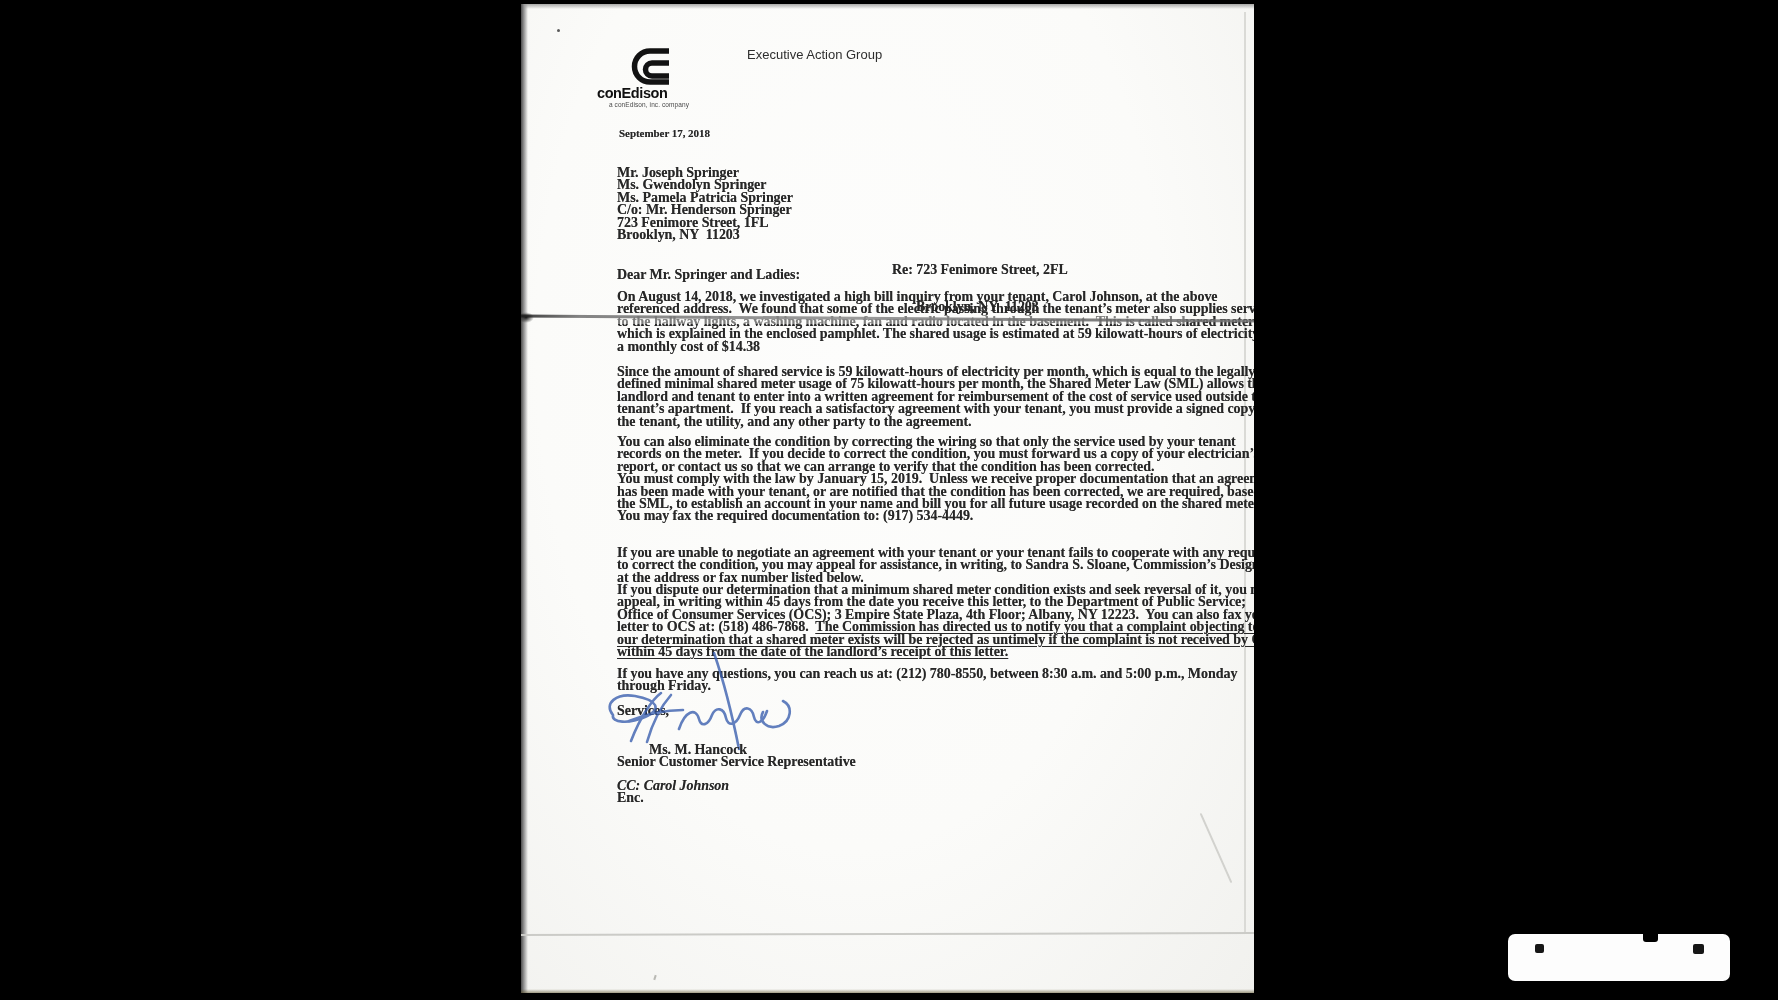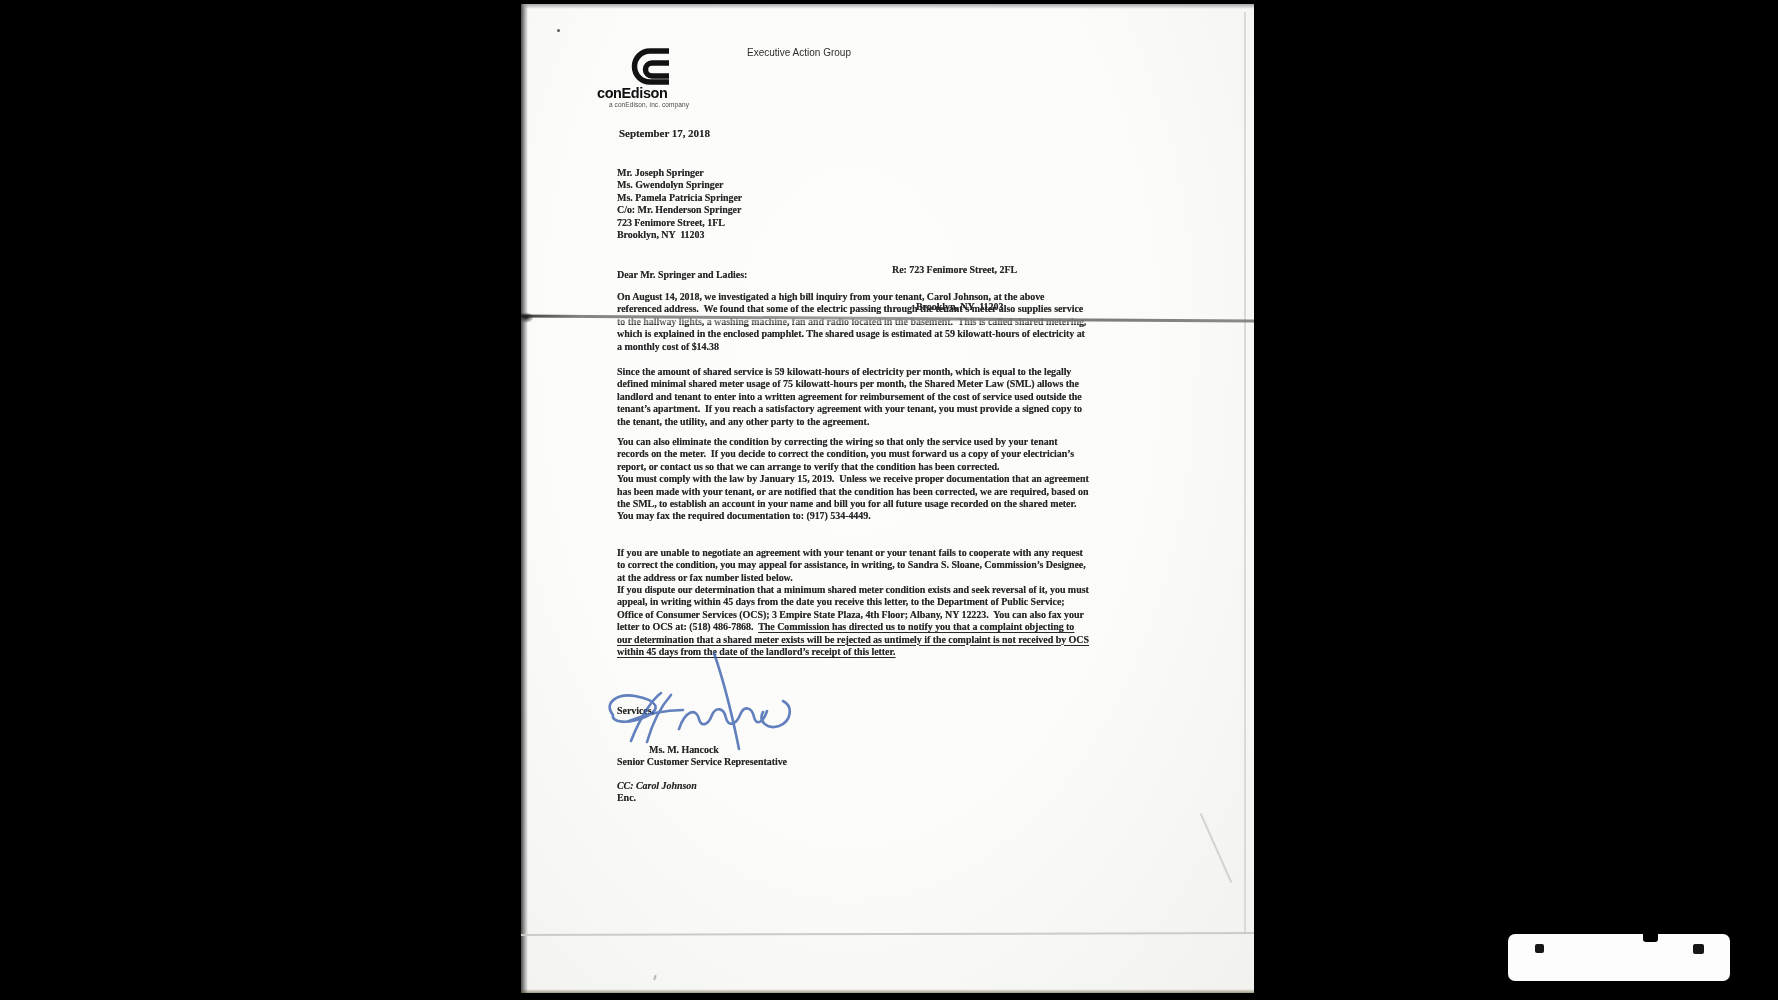--- a/index.html
+++ b/index.html
@@ -30,26 +30,26 @@
   .ink-speck{position:absolute;left:36px;top:25px;width:3px;height:3px;background:#5a5a5a;border-radius:50%;}
   .speck2{position:absolute;left:133px;top:971px;width:2px;height:5px;background:#b9b9b4;transform:rotate(18deg);}
 
   
   .sans{font-family:"Liberation Sans","DejaVu Sans",sans-serif;}
   .logo{position:absolute;left:98px;top:40px;}
   .brand{position:absolute;left:76px;top:81px;width:104px;
          font-weight:bold;font-size:14.5px;letter-spacing:-0.4px;color:#101010;}
   .tagline{position:absolute;left:70px;top:97px;width:116px;text-align:center;
          font-size:6.5px;color:#4a4a4a;letter-spacing:0.1px;}
-  .exec{position:absolute;left:226px;top:43px;font-size:10px;color:#2e2e2e;}
+  .exec{position:absolute;left:226px;top:43px;font-size:13px;color:#2e2e2e;}
   .company{position:absolute;left:400px;top:42px;font-size:10.5px;line-height:13.6px;color:#2e2e2e;white-space:pre;}
 
   
   .ink{color:#272727;font-weight:bold;text-shadow:0 0 .4px rgba(45,45,45,.55);}
-  .body-text{font-size:10px;line-height:12.4px;letter-spacing:-0.05px;white-space:pre;}
+  .body-text{font-size:14px;line-height:12.4px;letter-spacing:-0.05px;white-space:pre;}
   .date{position:absolute;left:98px;top:123px;font-size:11px;}
   .recipients{position:absolute;left:96px;top:163px;}
   .re-block{position:absolute;left:371px;top:235px;}
   .re-line2{padding-left:24px;}
   .dear{position:absolute;left:96px;top:265px;}
   .p1{position:absolute;left:96px;top:287px;}
   .p2{position:absolute;left:96px;top:362px;}
   .p3{position:absolute;left:96px;top:432px;}
   .p4{position:absolute;left:96px;top:531px;margin-top:12px;}
   .p5{position:absolute;left:96px;top:580px;}
@@ -121,20 +121,22 @@
 You may fax the required documentation to: (917) 534-4449.</div>
     <div class="p4 ink body-text">If you are unable to negotiate an agreement with your tenant or your tenant fails to cooperate with any request
 to correct the condition, you may appeal for assistance, in writing, to Sandra S. Sloane, Commission’s Designee,
 at the address or fax number listed below.</div>
     <div class="p5 ink body-text"><span>If you dispute our determination that a minimum shared meter condition exists and seek reversal of it, you must
 appeal, in writing within 45 days from the date you receive this letter, to the Department of Public Service;
 Office of Consumer Services (OCS); 3 Empire State Plaza, 4th Floor; Albany, NY 12223.  You can also fax your
 letter to OCS at: (518) 486-7868.  </span><span class="underlined">The Commission has directed us to notify you that a complaint objecting to
 our determination that a shared meter exists will be rejected as untimely if the complaint is not received by OCS
 within 45 days from the date of the landlord’s receipt of this letter.</span></div>
+    <div class="p6 ink body-text">If you have any questions, you can reach us at: (212) 780-8550, between 8:30 a.m. and 5:00 p.m., Monday
+through Friday.</div>
 
     <div class="sincerely ink body-text">Services,</div>
     <svg class="sig" width="205" height="108" viewBox="0 0 205 108">
       <g fill="none" stroke="#3a5fae" stroke-width="2.6" stroke-linecap="round" opacity="0.9">
         <path d="M138 100 C132 70, 122 30, 113 4"></path>
         <path d="M12 66 C2 54, 16 44, 34 47 C56 51, 62 60, 44 68 C28 75, 10 74, 12 66"></path>
         <path d="M30 92 C40 66, 52 50, 60 44"></path>
         <path d="M46 93 C52 72, 62 55, 70 46"></path>
         <path d="M28 72 C48 64, 66 61, 82 61"></path>
         <path d="M78 80 C84 62, 95 58, 98 70 C100 78, 107 77, 111 66 C115 57, 123 59, 125 69 C127 78, 135 76, 139 66 C143 56, 151 58, 153 68 C155 77, 162 74, 166 62"></path>

